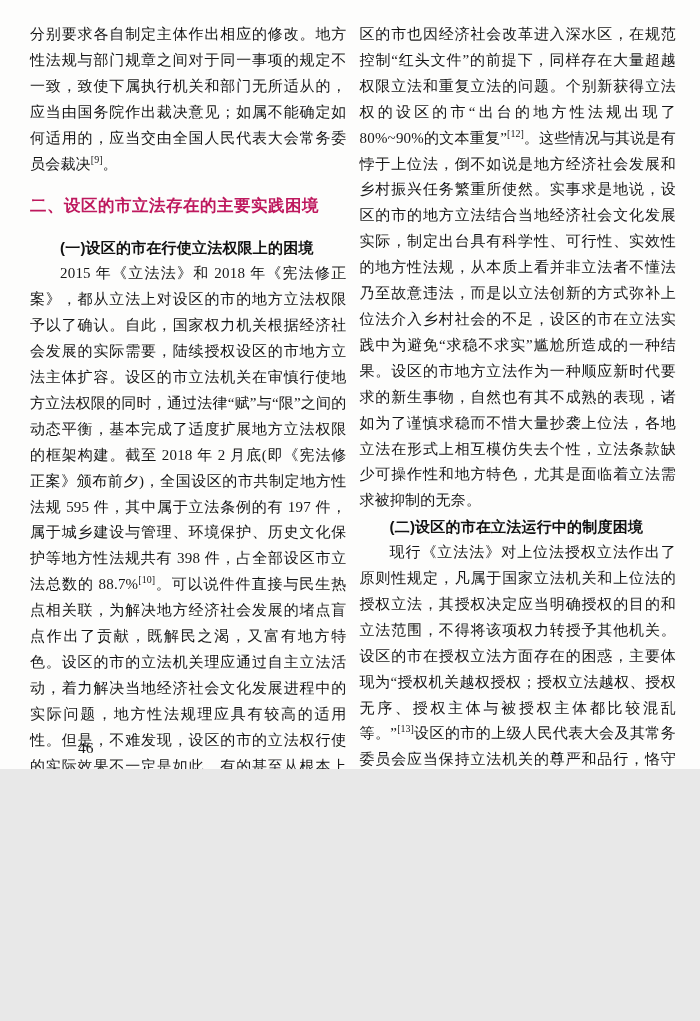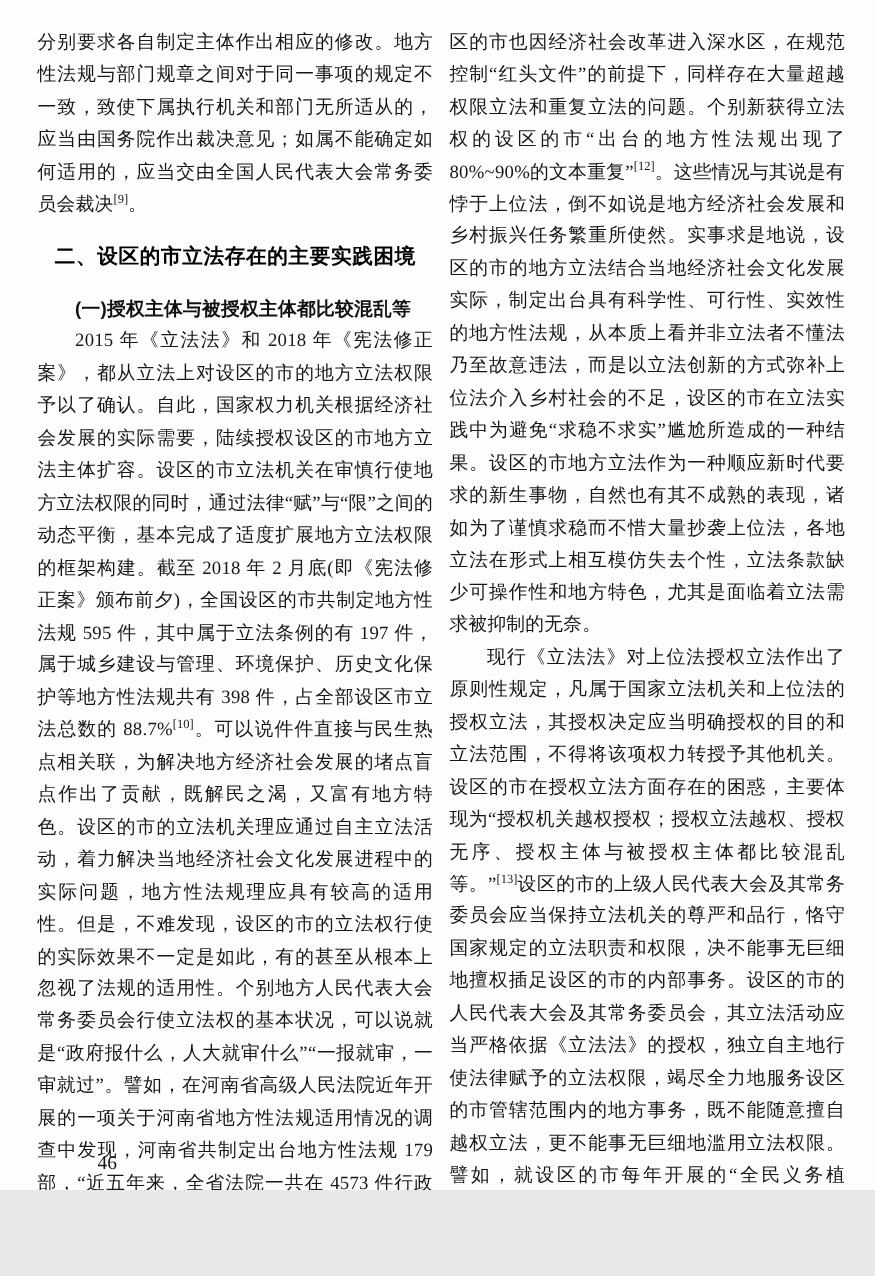--- a/index.html
+++ b/index.html
@@ -1,19 +1,19 @@
 <!DOCTYPE html>
 <html><head>
 <meta charset="utf-8">
 <style>
   html, body { margin: 0; padding: 0; background: #e8e8e8; }
   .page {
     position: relative;
     width: 700px;
-    height: 952px;
+    height: 769px;
     margin: 0 auto;
     background: #fdfdfc;
     box-sizing: border-box;
     padding: 22px 24px 0 30px;
     overflow: hidden;
     font-family: "Liberation Serif", "DejaVu Serif", serif;
     color: #161616;
   }
   .columns { display: flex; gap: 13px; }
   .col {
@@ -23,25 +23,24 @@
     text-align: justify;
     letter-spacing: 0.2px;
   }
   .col .body { margin: 0; text-align: justify; }
   .col .body.indent { text-indent: 2em; }
   .heading {
     font-family: "Liberation Sans", "DejaVu Sans", sans-serif;
     font-weight: bold;
     font-size: 16.5px;
     line-height: 24px;
-    text-align: center;
     text-indent: 0;
     letter-spacing: 0.5px;
     margin: 16px 0 18px 0;
-    color: #000000;
+    color: #be185d;
   }
   .subheading {
     font-family: "Liberation Sans", "DejaVu Sans", sans-serif;
     font-weight: bold;
     font-size: 15px;
     line-height: 25.9px;
     text-indent: 2em;
     margin: 0;
     color: #111;
   }
@@ -62,22 +61,23 @@
   }
 </style>
 </head>
 <body>
 
 <div class="page">
   <div class="columns">
     <div class="col">
         <div class="body"><span>分别要求各自制定主体作出相应的修改。地方性法规与部门规章之间对于同一事项的规定不一致，致使下属执行机关和部门无所适从的，应当由国务院作出裁决意见；如属不能确定如何适用的，应当交由全国人民代表大会常务委员会裁决</span><span class="sup">[9]</span><span>。</span></div>
         <div class="heading"><span>二、设区的市立法存在的主要实践困境</span></div>
-        <div class="subheading"><span>(一)授权主体与被授权主体都比较混乱等</span></div>
+        <div class="subheading"><span>(一)设区的市在行使立法权限上的困境</span></div>
         <div class="body indent"><span>2015 年《立法法》和 2018 年《宪法修正案》，都从立法上对设区的市的地方立法权限予以了确认。自此，国家权力机关根据经济社会发展的实际需要，陆续授权设区的市地方立法主体扩容。设区的市立法机关在审慎行使地方立法权限的同时，通过法律“赋”与“限”之间的动态平衡，基本完成了适度扩展地方立法权限的框架构建。截至 2018 年 2 月底(即《宪法修正案》颁布前夕)，全国设区的市共制定地方性法规 595 件，其中属于立法条例的有 197 件，属于城乡建设与管理、环境保护、历史文化保护等地方性法规共有 398 件，占全部设区市立法总数的 88.7%</span><span class="sup">[10]</span><span>。可以说件件直接与民生热点相关联，为解决地方经济社会发展的堵点盲点作出了贡献，既解民之渴，又富有地方特色。设区的市的立法机关理应通过自主立法活动，着力解决当地经济社会文化发展进程中的实际问题，地方性法规理应具有较高的适用性。但是，不难发现，设区的市的立法权行使的实际效果不一定是如此，有的甚至从根本上忽视了法规的适用性。个别地方人民代表大会常务委员会行使立法权的基本状况，可以说就是“政府报什么，人大就审什么”“一报就审，一审就过”。譬如，在河南省高级人民法院近年开展的一项关于河南省地方性法规适用情况的调查中发现，河南省共制定出台地方性法规 179 部，“近五年来，全省法院一共在 4573 件行政案件和 7658 件民事案件中使用了地方性法规，适用的相关法规约 30 余部……地方性法规在司法裁判中适用比例较低”</span><span class="sup">[11]</span><span>。设区的市在行使立法权限上的困惑，还体现在原来 49 个“较大的市”法规的制定由于受“惯性”驱使，事实上出台了不少超越上位法“三大权限”的法规，加之重复立法的情况相当突出，既浪费了宝贵的立法资源，又导致出现了立法冲突、立法抄袭以及违反上位法的严重后果。这里所论及的地方立法超越权限立法的内容，涉及促进地方经济发展、规范乡村统一市场秩序、推进地方精神文明建设和保护特殊群体合法权益等几个大方面。新获得立法权的设</span></div>
       </div>
     <div class="col">
         <div class="body"><span>区的市也因经济社会改革进入深水区，在规范控制“红头文件”的前提下，同样存在大量超越权限立法和重复立法的问题。个别新获得立法权的设区的市“出台的地方性法规出现了 80%~90%的文本重复”</span><span class="sup">[12]</span><span>。这些情况与其说是有悖于上位法，倒不如说是地方经济社会发展和乡村振兴任务繁重所使然。实事求是地说，设区的市的地方立法结合当地经济社会文化发展实际，制定出台具有科学性、可行性、实效性的地方性法规，从本质上看并非立法者不懂法乃至故意违法，而是以立法创新的方式弥补上位法介入乡村社会的不足，设区的市在立法实践中为避免“求稳不求实”尴尬所造成的一种结果。设区的市地方立法作为一种顺应新时代要求的新生事物，自然也有其不成熟的表现，诸如为了谨慎求稳而不惜大量抄袭上位法，各地立法在形式上相互模仿失去个性，立法条款缺少可操作性和地方特色，尤其是面临着立法需求被抑制的无奈。</span></div>
+        <div class="subheading"><span>(二)设区的市在立法运行中的制度困境</span></div>
         <div class="body indent"><span>现行《立法法》对上位法授权立法作出了原则性规定，凡属于国家立法机关和上位法的授权立法，其授权决定应当明确授权的目的和立法范围，不得将该项权力转授予其他机关。设区的市在授权立法方面存在的困惑，主要体现为“授权机关越权授权；授权立法越权、授权无序、授权主体与被授权主体都比较混乱等。”</span><span class="sup">[13]</span><span>设区的市的上级人民代表大会及其常务委员会应当保持立法机关的尊严和品行，恪守国家规定的立法职责和权限，决不能事无巨细地擅权插足设区的市的内部事务。设区的市的人民代表大会及其常务委员会，其立法活动应当严格依据《立法法》的授权，独立自主地行使法律赋予的立法权限，竭尽全力地服务设区的市管辖范围内的地方事务，既不能随意擅自越权立法，更不能事无巨细地滥用立法权限。譬如，就设区的市每年开展的“全民义务植树”这个具体事项而言，原本属于公民对于自然环境的一种道德义务和应尽责任。设区的市的地方立法机关本无必要“法必躬亲”。但是，全国大多数设区市的地方立法机关，就“全民义务植树”这个具体事项进行了规制。再就设区的市的地方立法需求而言，确实有些领域实属法律法规无法予以调整，有些领域属于法律法规没有必要调整。如果把这些本不该调整抑或不属于法律法规调整的事项，统统一股脑地纳入地方立法的范围，实质上无异于把地方立法的作用价值降低到了一般政策性文件和社会倡议的范畴，实乃设区的市立法</span></div>
       </div>
   </div>
   <div class="page-number">46</div>
 </div>
 
 </body></html>

